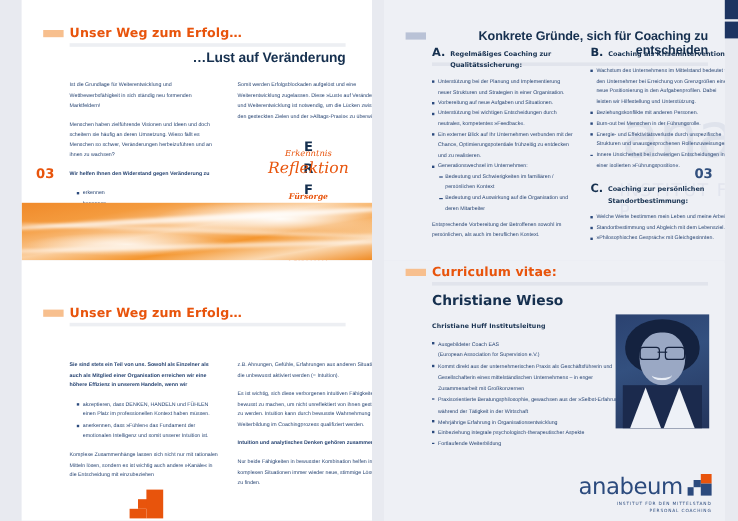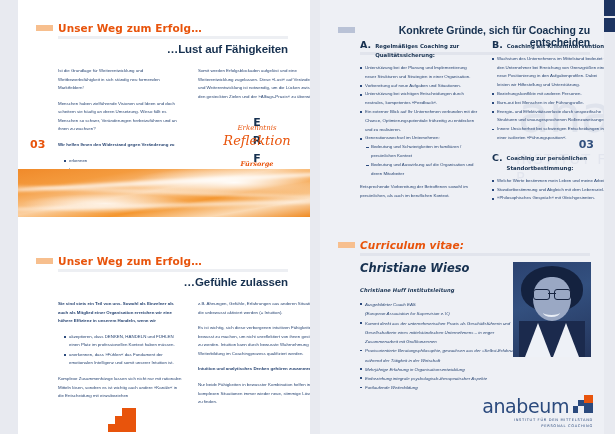--- a/index.html
+++ b/index.html
@@ -186,21 +186,21 @@
     <i style="right:0;top:18px;width:26px;height:14px;"></i>
     <i style="right:26px;top:18px;width:10px;height:6px;"></i>
   </div>
 
   <div class="page pg-tl">
 
     <div class="hdr" style="top:22px;">
       <span class="swatch"></span>
       <div class="kicker">Unser Weg zum Erfolg…</div>
       <div class="rulebar"></div>
-      <div class="subhead">…Lust auf Fähigkeiten</div>
+      <div class="subhead">…Lust auf Veränderung</div>
     </div>
 
     <div class="cols" style="left:40px;top:67px;">
       <div class="col">
         <p class="bt">Ist die Grundlage für Weiterentwicklung und Wettbewerbsfähigkeit in sich ständig neu formenden Marktfeldern!</p>
         <p class="bt">Menschen haben zielführende Visionen und Ideen und doch scheitern sie häufig an deren Umsetzung. Wieso fällt es Menschen so schwer, Veränderungen herbeizuführen und an ihnen zu wachsen?</p>
         <p class="bt b">Wir helfen Ihnen den Widerstand gegen Veränderung zu</p>
         <ul class="bt sq">
           <li>erkennen</li>
           <li>benennen</li>
@@ -247,21 +247,20 @@
 
     <div class="folio" style="left:12px;top:138px;">03</div>
   </div>
 
   <div class="page pg-bl">
 
     <div class="hdr" style="top:38px;">
       <span class="swatch"></span>
       <div class="kicker">Unser Weg zum Erfolg…</div>
       <div class="rulebar"></div>
-      <div class="subhead">…Gefühle zulassen</div>
     </div>
 
     <div class="cols" style="left:40px;top:83px;">
       <div class="col">
         <p class="bt"><b>Sie sind stets ein Teil von uns. Sowohl als Einzelner als auch als Mitglied einer Organisation erreichen wir eine höhere Effizienz in unserem Handeln, wenn wir</b></p>
         <ul class="bt sq">
           <li>akzeptieren, dass DENKEN, HANDELN und FÜHLEN einen Platz im professionellen Kontext haben müssen.</li>
           <li>anerkennen, dass »Fühlen« das Fundament der emotionalen Intelligenz und somit unserer Intuition ist.</li>
         </ul>
         <p class="bt">Komplexe Zusammenhänge lassen sich nicht nur mit rationalen Mitteln lösen, sondern es ist wichtig auch andere »Kanäle« in die Entscheidung mit einzubeziehen</p>
@@ -337,21 +336,21 @@
           <li>»Philosophisches Gespräch« mit Gleichgesinnten.</li>
         </ul>
       </div>
     </div>
 
     <div class="folio blue" style="right:10px;top:138px;">03</div>
   </div>
 
   <div class="page pg-br">
 
-    <div class="hdr" style="top:22px;left:40px;right:14px;font-style:italic;">
+    <div class="hdr" style="top:4px;left:40px;right:14px;">
       <span class="swatch"></span>
       <div class="kicker">Curriculum vitae:</div>
       <div class="rulebar" style="background:#e1e4ec;"></div>
       <div class="cv-name">Christiane Wieso</div>
       <div class="cv-role">Christiane Huff Institutsleitung</div>
 
       <ul class="cv">
         <li>
           <span>Ausgebildeter Coach EAS</span>
           <span class="cont">(European Association for Supervision e.V.)</span>

